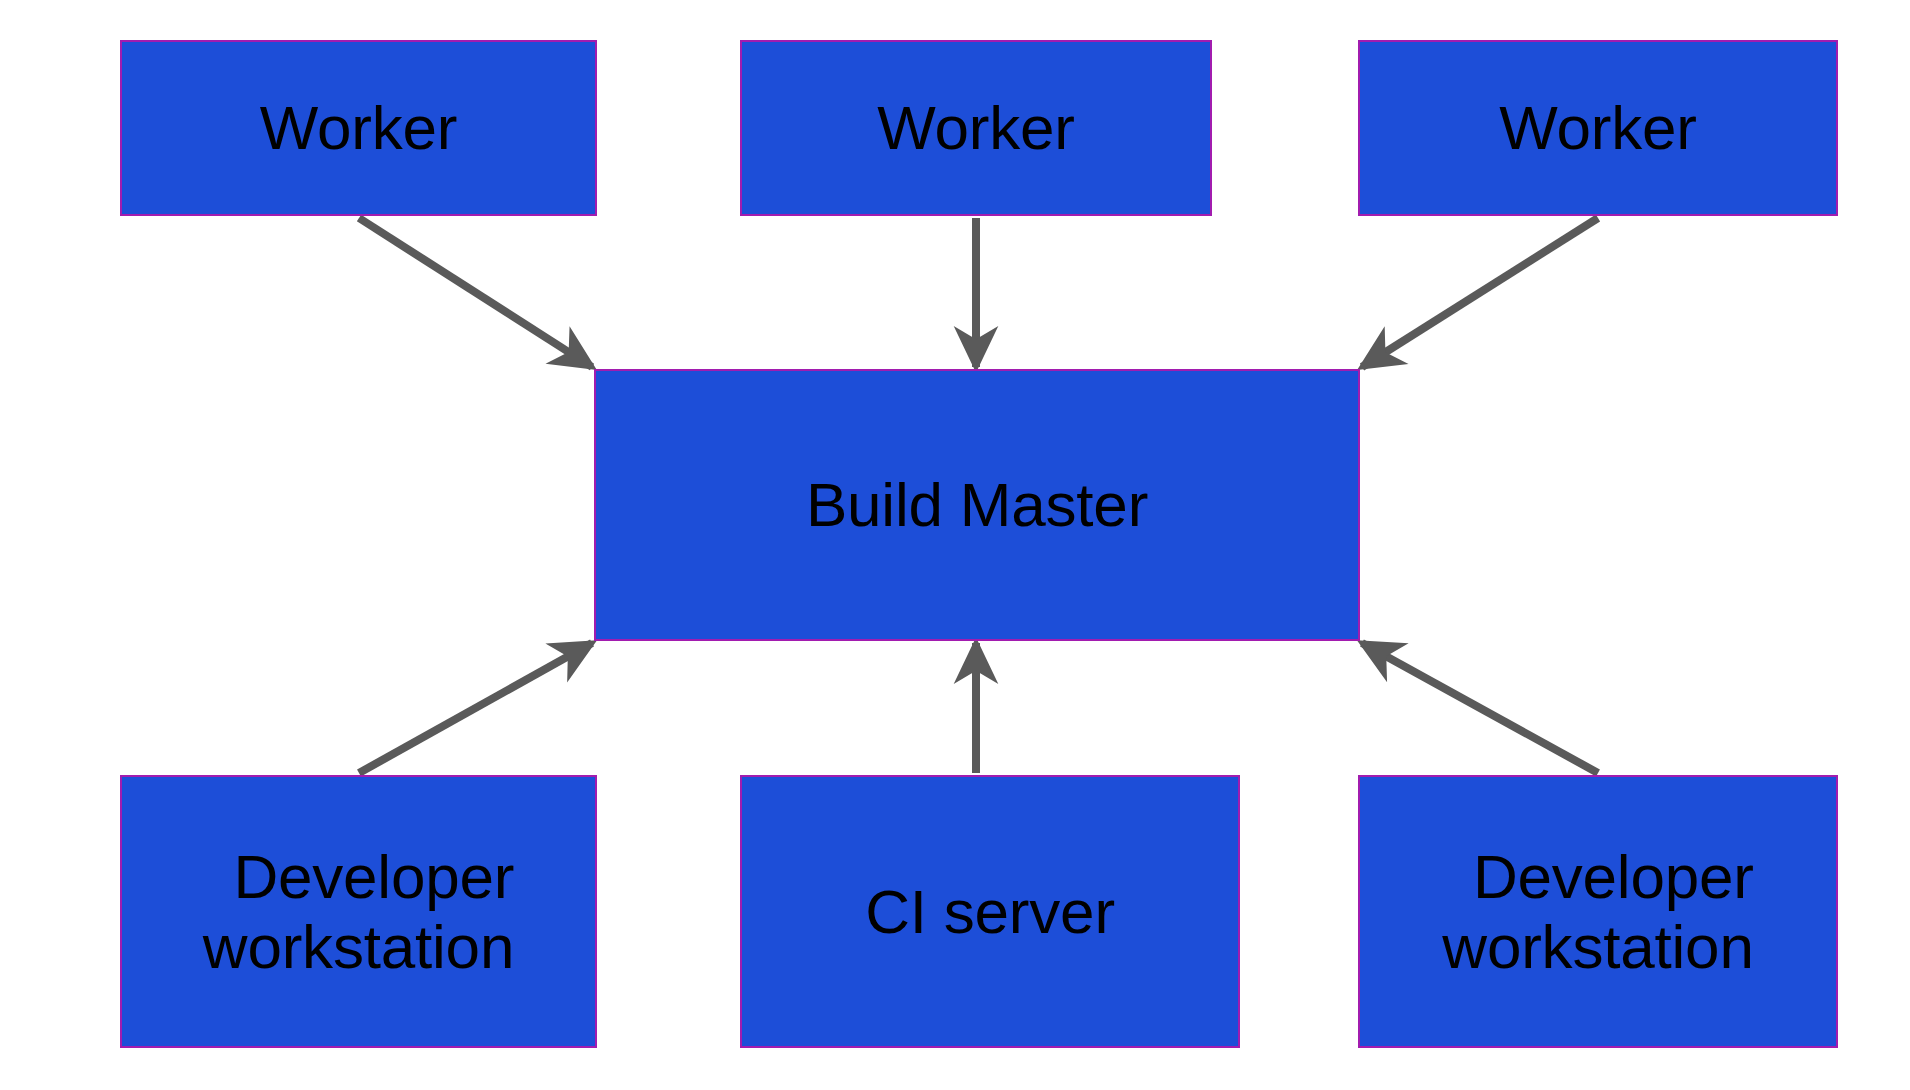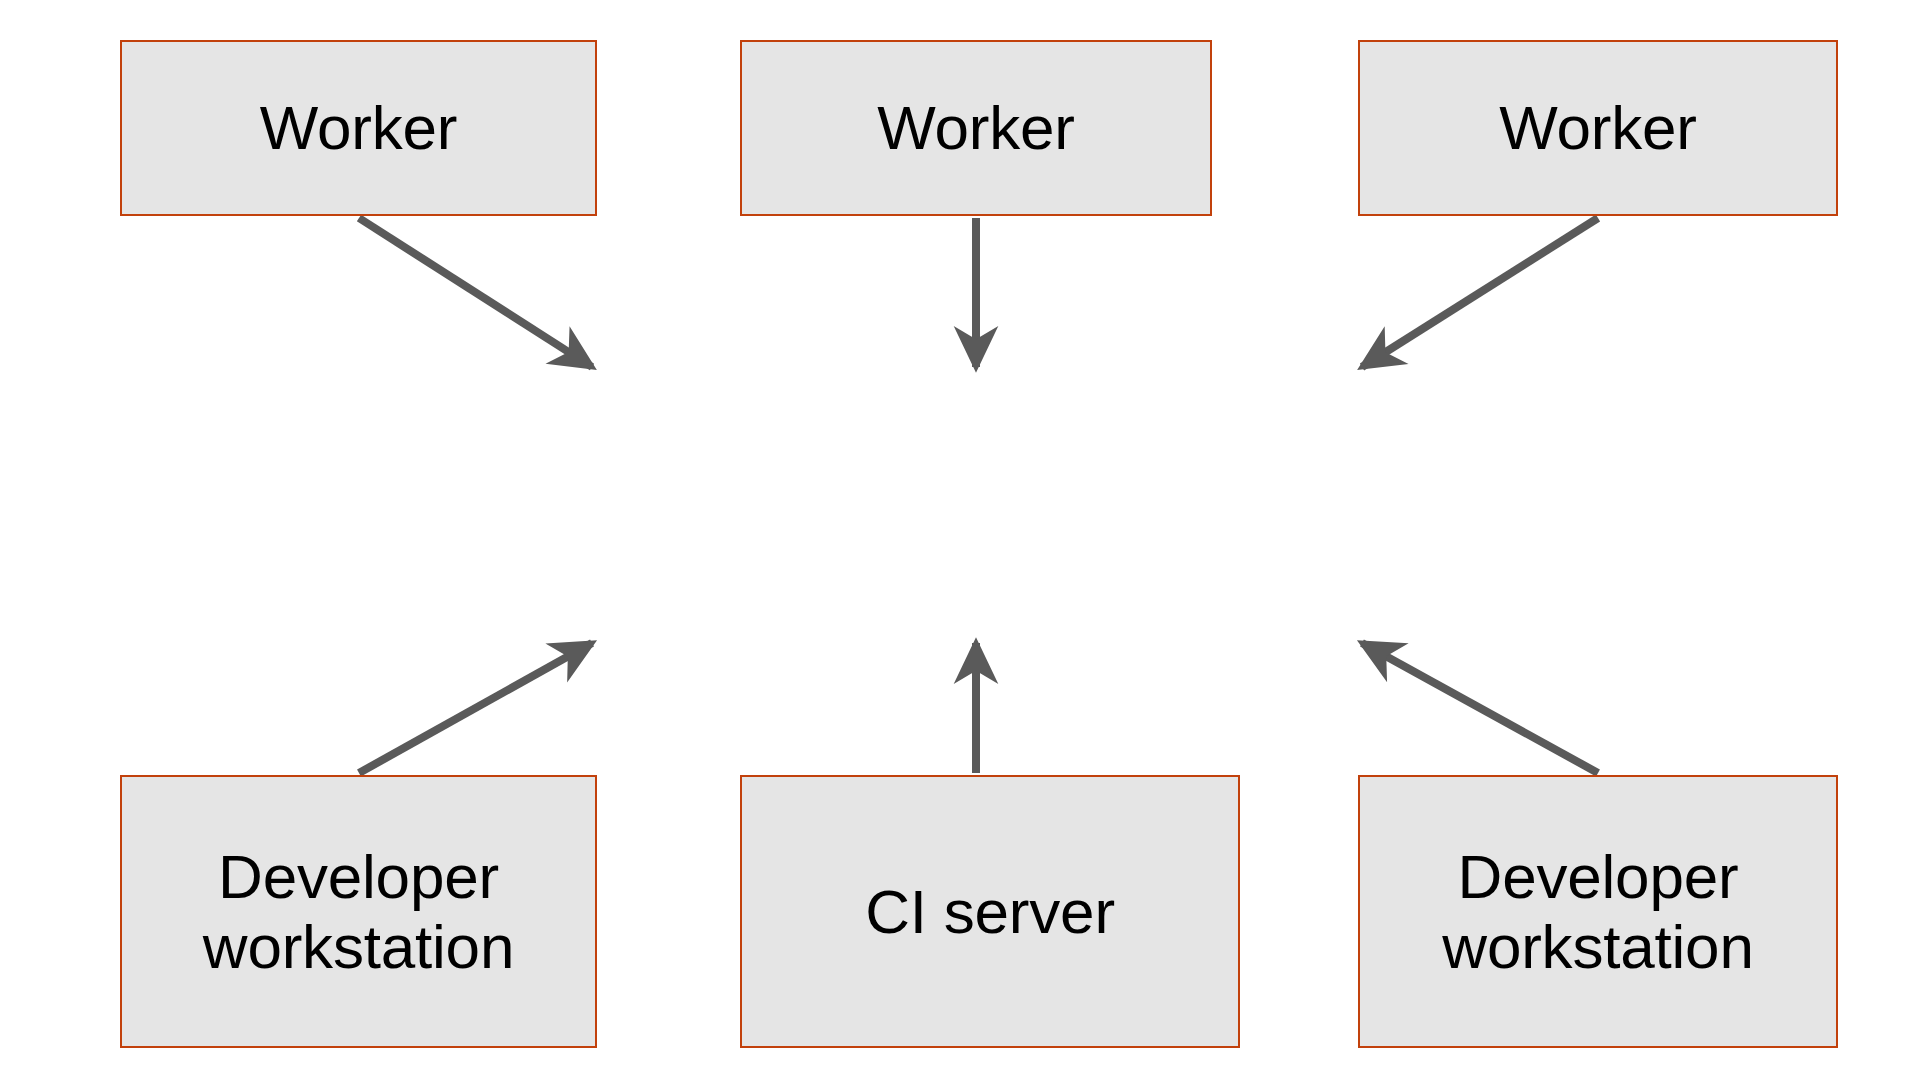--- a/index.html
+++ b/index.html
@@ -24,26 +24,26 @@
     position: absolute;
     left: 0;
     top: 0;
     width: 1910px;
     height: 1090px;
     pointer-events: none;
   }
   .node {
     position: absolute;
     box-sizing: border-box;
-    background: #e5e5e5;
-    border: 2px solid #c2410c;
+    background: #1d4ed8;
+    border: 2px solid #a21caf;
     display: flex;
     align-items: center;
     justify-content: center;
-    text-align: center;
+    text-align: right;
   }
   .node-label {
     color: #000000;
     font-size: 62px;
     line-height: 1.12;
     font-weight: 400;
     letter-spacing: -0.2px;
     white-space: pre-line;
     padding: 0 10px;
   }
@@ -98,20 +98,23 @@
   </div>
 
   <div class="node" id="node-worker-2">
     <span class="node-label">Worker</span>
   </div>
 
   <div class="node" id="node-worker-3">
     <span class="node-label">Worker</span>
   </div>
 
+  <div class="node" id="node-build-master">
+    <span class="node-label">Build Master</span>
+  </div>
 
   <div class="node" id="node-dev-left">
     <span class="node-label">Developer
 workstation</span>
   </div>
 
   <div class="node" id="node-ci-server">
     <span class="node-label">CI server</span>
   </div>
 

